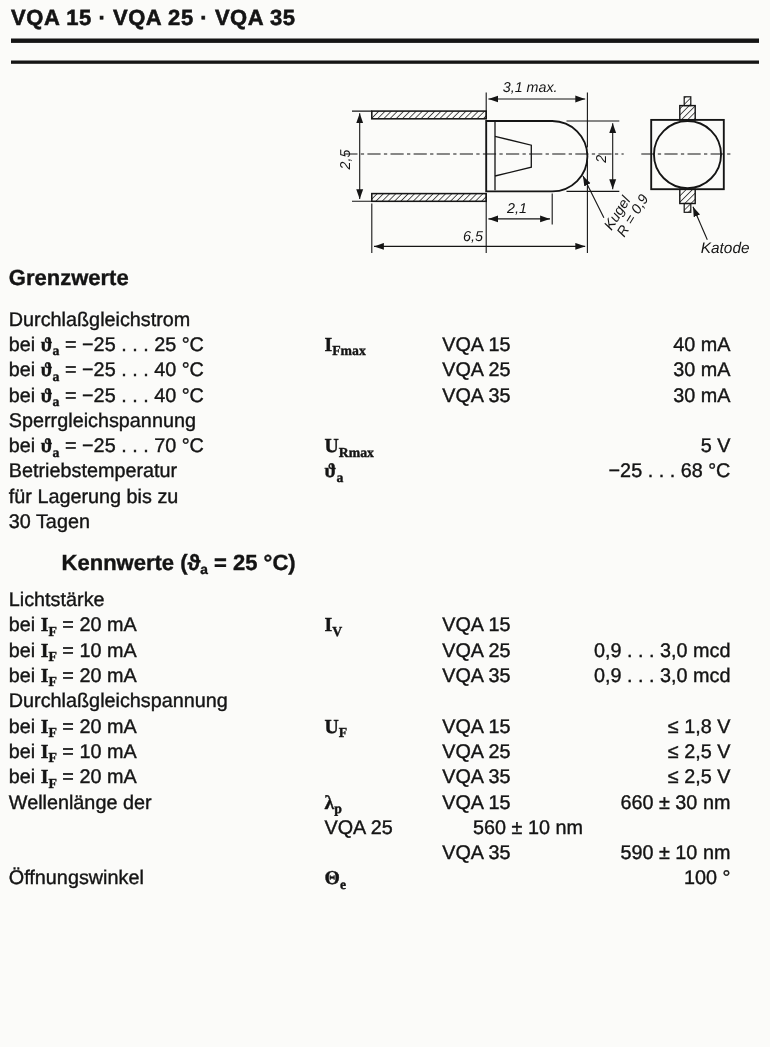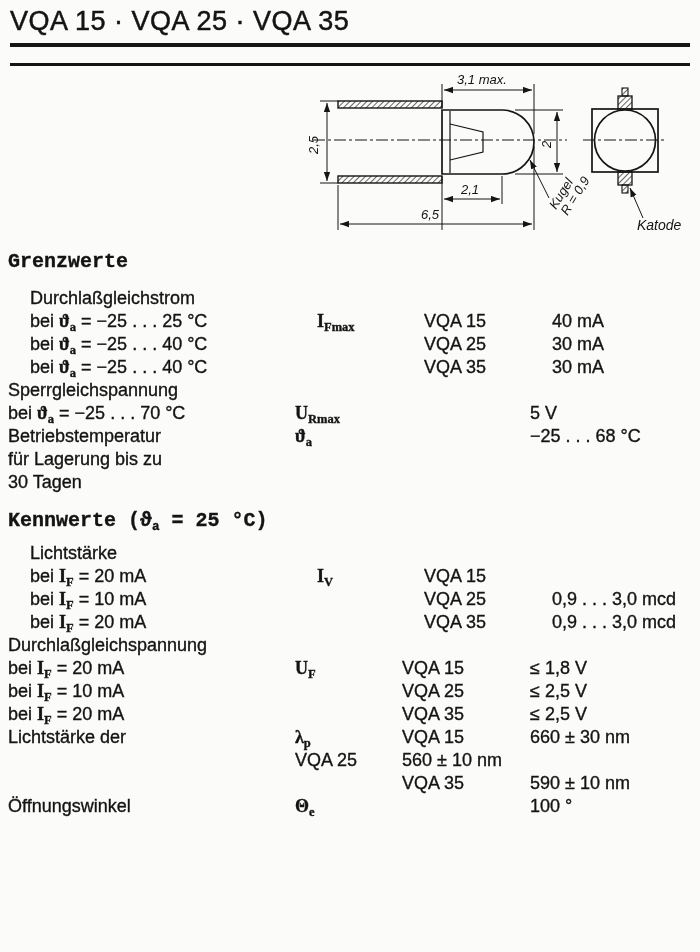--- a/index.html
+++ b/index.html
@@ -6,50 +6,50 @@
   html,body { width:700px; height:952px; }
   body {
     background:#fbfbf9;
     color:#141414;
     font-family:"Liberation Sans","DejaVu Sans",sans-serif;
     position:relative;
     overflow:hidden;
   }
   .header { padding:6px 10px 0 10px; }
   h1 {
-    font-size:27px; font-weight:400; letter-spacing:.5px;
+    font-size:20px; font-weight:700; letter-spacing:.5px;
     -webkit-text-stroke:.5px #141414;
   }
   .rule-thick { height:4px; background:#151515; margin-top:6px; }
   .rule-thin  { height:2.5px; background:#151515; margin-top:16px; }
 
   .drawing { position:absolute; left:305px; top:72px; width:388px; height:172px; }
   .drawing svg { display:block; }
   .drawing text { font-style:italic; font-size:13px; fill:#141414; }
 
   .specs {
     margin-top:184px;
     padding:0 36px 0 8px;
     -webkit-text-stroke:.35px #141414;
   }
-  h2 { font-size:20px; font-weight:700;font-family:Liberation Mono, monospace; }
+  h2 { font-size:20px; font-weight:700; }
   .h2-first { margin-bottom:14px; }
-  .h2-next  { margin-top:15px; margin-bottom:10px; }
+  .h2-next  { margin-top:15px; margin-bottom:10px;margin-left:48px; }
 
   .row {
     display:grid;
     grid-template-columns:287px 107px 128px 1fr;
     line-height:23px;
     font-size:18px;
   }
-  .c4 { white-space:nowrap; }
+  .c4 { text-align:right; white-space:nowrap; }
   .c2, .bsym { font-weight:700;font-family:Liberation Serif, serif; }
   sub { font-size:12.5px; vertical-align:-4px; font-weight:700; line-height:0; }
   .grp { }
-  .grp.first { margin-top:0;margin-left:22px; }
+  .grp.first { margin-top:0; }
 </style>
 </head>
 <body>
 
 <div class="header">
   <h1>VQA 15 · VQA 25 · VQA 35</h1>
   <div class="rule-thick"></div>
   <div class="rule-thin"></div>
 </div>
 
@@ -219,21 +219,21 @@
       <div class="c1"><span>bei </span><span class="bsym"><span>I</span><sub>F</sub></span><span> = 20 mA</span></div>
       <div class="c2"></div>
       <div class="c3">VQA 35</div>
       <div class="c4">≤ 2,5 V</div>
     </div>
   </div>
 
 
   <div class="grp">
     <div class="row">
-      <div class="c1"><span>Lichtstärke der</span></div>
+      <div class="c1"><span>Wellenlänge der</span></div>
       <div class="c2"><span>λ</span><sub>p</sub></div>
       <div class="c3">VQA 15</div>
       <div class="c4">660 ± 30 nm</div>
     </div>
     <div class="row">
       <div class="c2"></div>
       <div class="c3">VQA 25</div>
       <div class="c4">560 ± 10 nm</div>
     </div>
     <div class="row">

